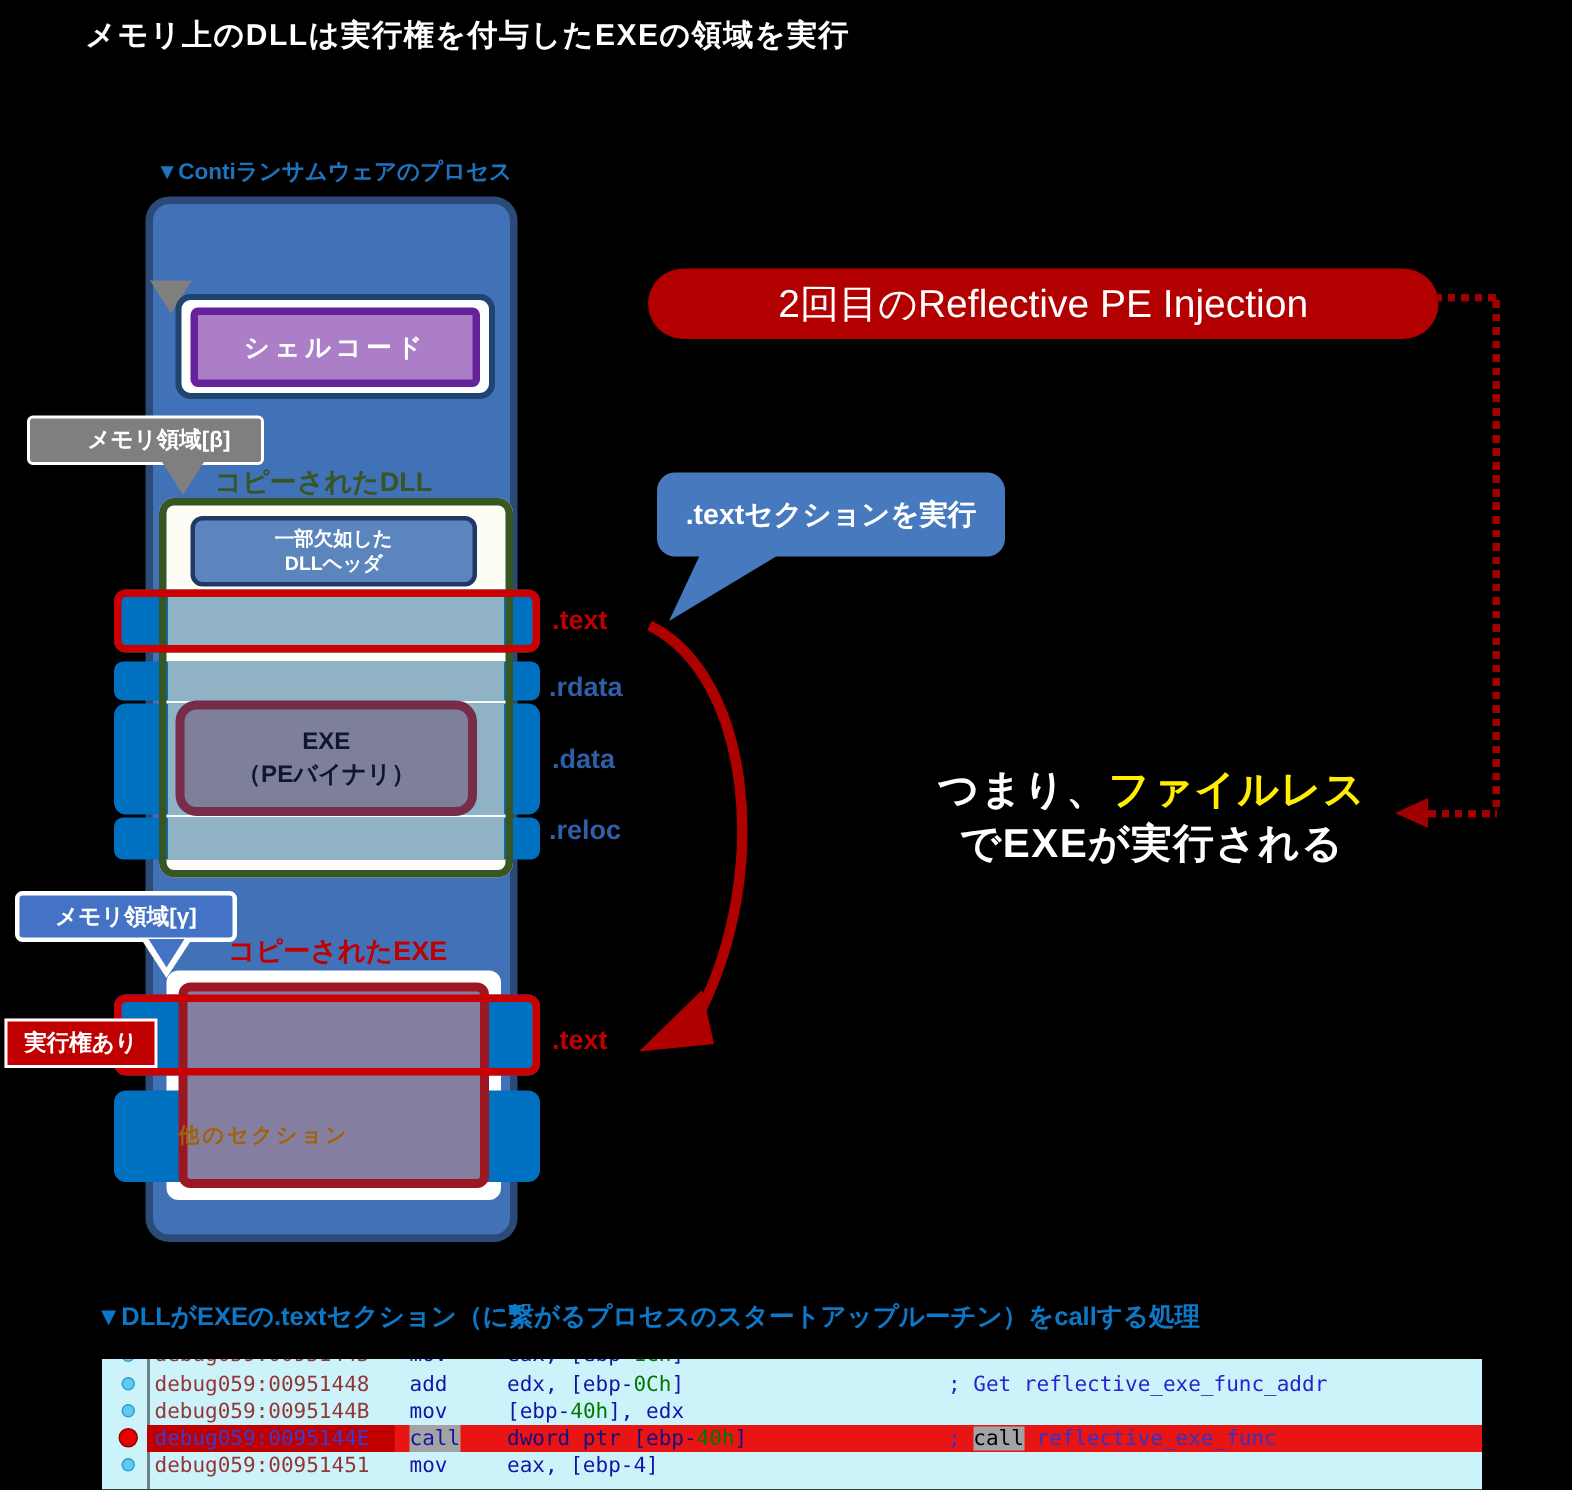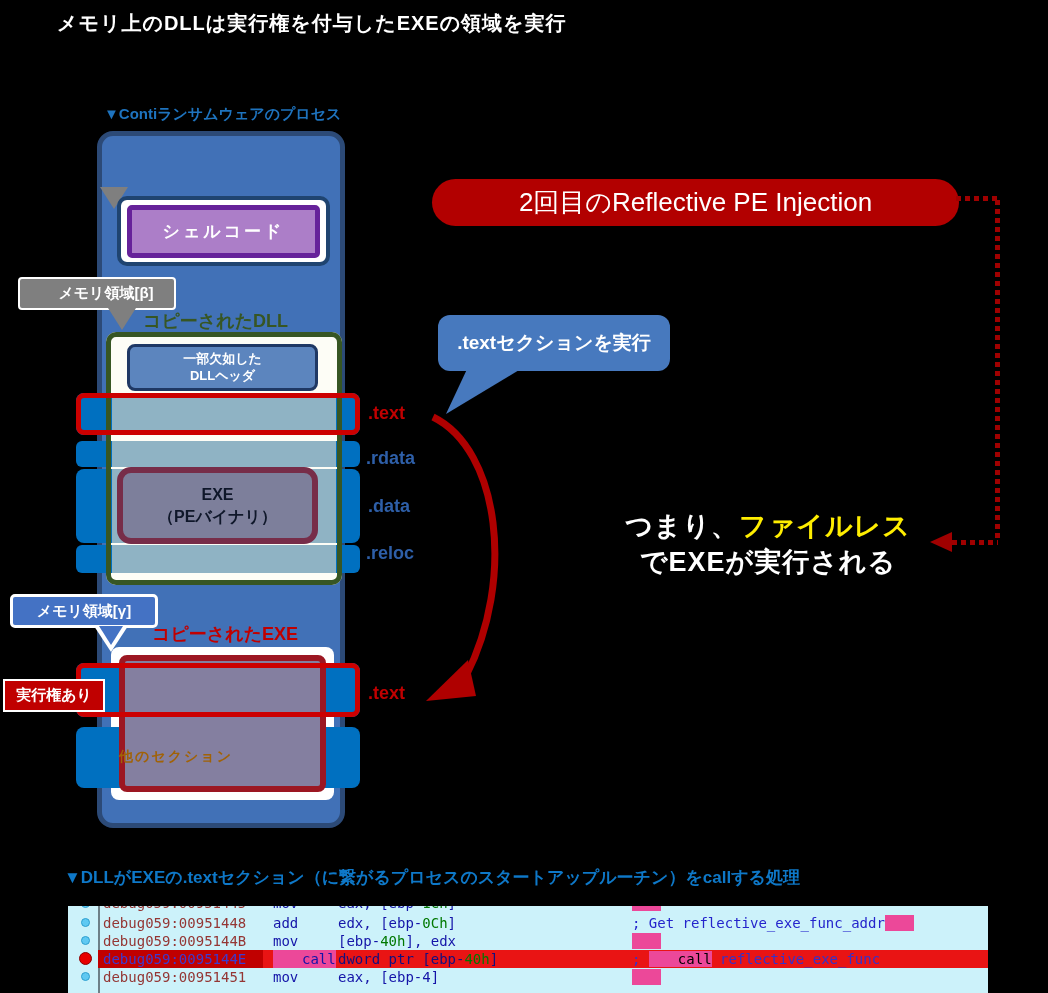--- a/index.html
+++ b/index.html
@@ -74,21 +74,21 @@
   .code-sep { position:absolute; left:30px; top:0; bottom:0; width:2px; background:#6e8087; }
   .asm-row { position:absolute; left:30px; right:0; height:18px;
              font-family:"DejaVu Sans Mono","Liberation Mono",monospace; font-size:14px; line-height:18px; }
   .asm-row span { position:absolute; white-space:pre; }
   .asm-row .addr { left:5px; color:#943634; }
   .asm-row .mn   { left:175px; color:#1414a8; }
   .asm-row .ops  { left:240px; color:#1414a8; }
   .asm-row .cmt  { left:534px; color:#2424cc; }
   .asm-row .ops span, .asm-row .cmt span { position:static; }
   .grn { color:#007800; }
-  .yel { background:#ec4899; color:#000;padding-left:29px; }
+  .yel { background:#a3a3a3; color:#000; }
   .asm-row.hl { background:#e91414; }
   .asm-row.hl .addr { left:0; width:165px; padding-left:5px; background:#c00000; color:#3b3bd0; }
   .asm-row.hl .ops { color:#101080; }
   .asm-row.hl .cmt { color:#3333cc; }
   .dot-blue { position:absolute; width:9px; height:9px; border-radius:50%; background:#5fc9f2; border:1px solid #2e9fd0; }
   .dot-red  { position:absolute; width:13px; height:13px; border-radius:50%; background:#e80000; border:1px solid #8b0000; }
 </style>
 </head>
 <body>
 

